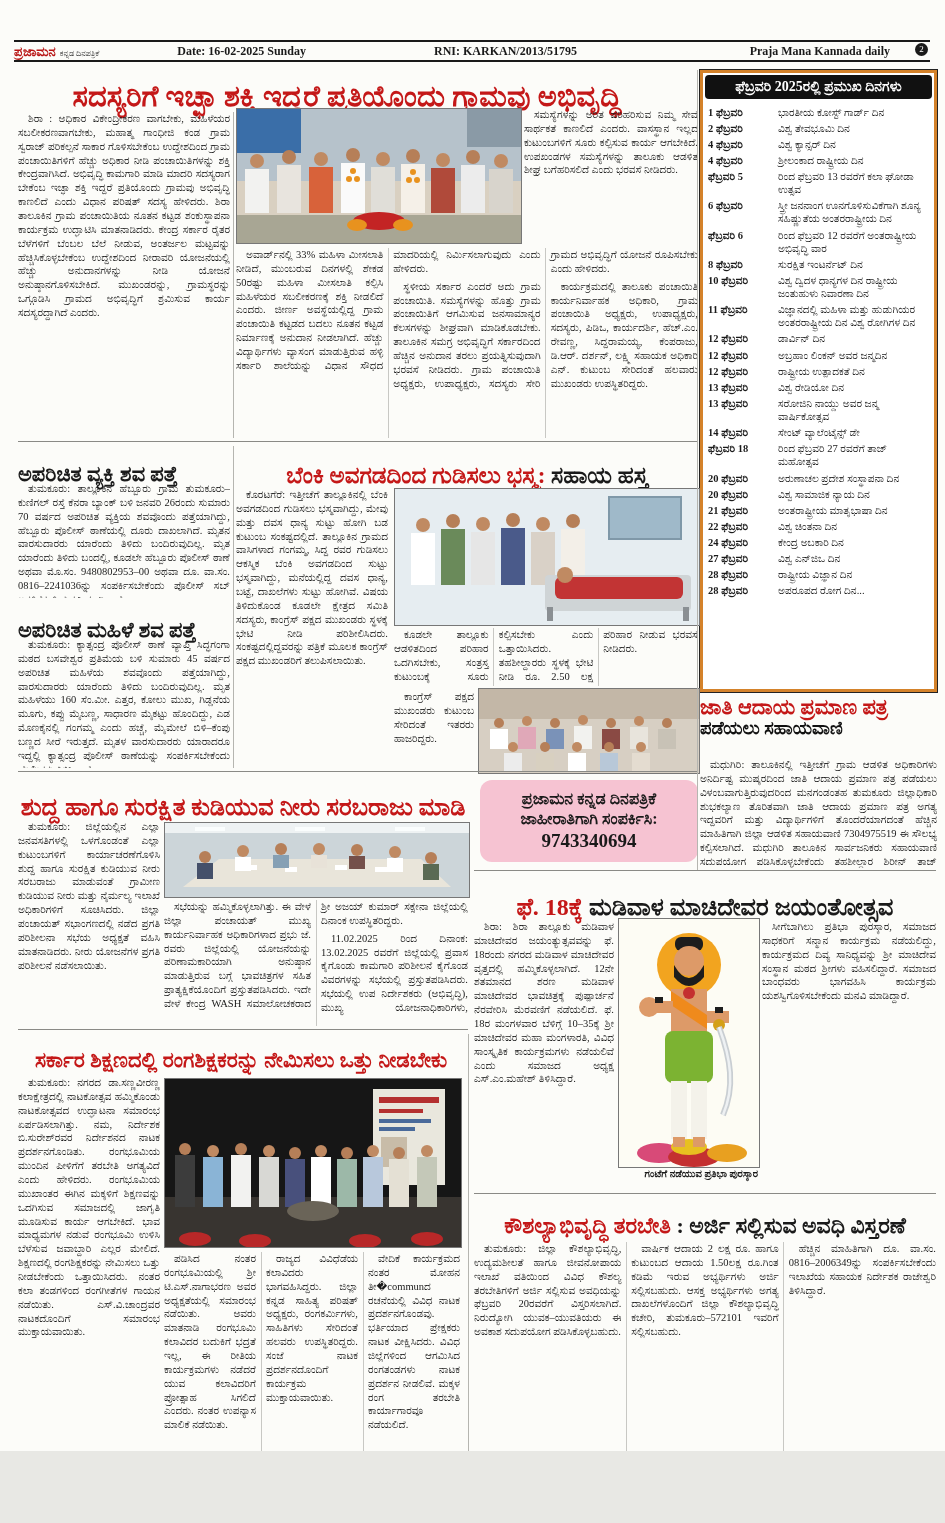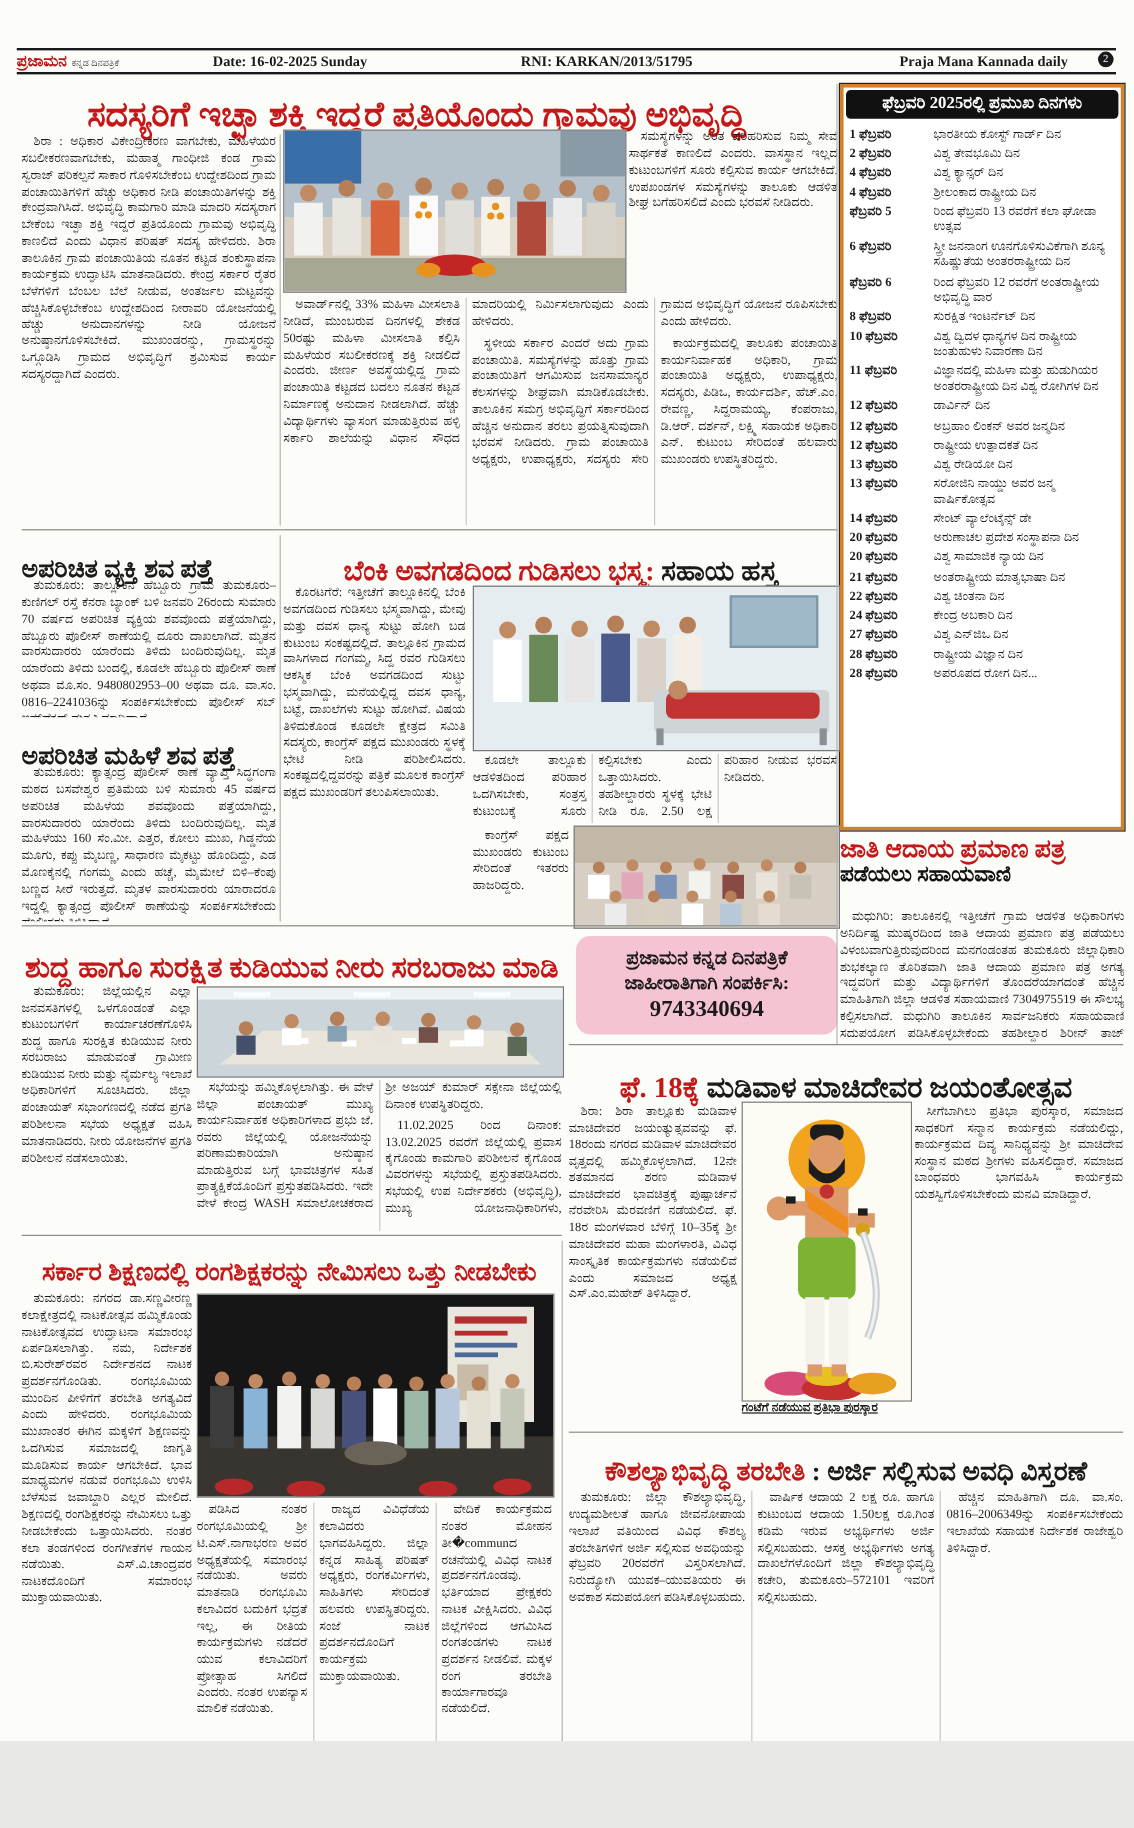--- a/index.html
+++ b/index.html
@@ -50,21 +50,21 @@
   .h-skill{position:absolute;left:474px;top:1196px;width:462px;height:40px;font-size:22px;text-align:center;}
   .h-caste{position:absolute;left:700px;top:696px;width:237px;height:58px;font-weight:bold;}
   .h-caste .l1{font-size:21px;display:block;}
   .h-caste .l2{font-size:18px;display:block;color:#111;}
   
   .adbox{position:absolute;left:480px;top:780px;width:218px;height:82px;background:#f6c3d2;
          border-radius:12px;text-align:center;display:flex;flex-direction:column;justify-content:center;gap:2px;}
   .adbox .a1{font-weight:bold;font-size:16px;}
   .adbox .a2{font-weight:bold;font-size:16px;}
   .adbox .a3{font-weight:bold;font-size:19px;font-family:"Liberation Serif",serif;}
-  .caption{position:absolute;font-size:10px;font-weight:bold;text-align:left;overflow:hidden;text-decoration:underline;}
+  .caption{position:absolute;font-size:10px;font-weight:bold;text-align:right;overflow:hidden;}
 </style>
 </head>
 <body>
 
 <div class="page">
 
   <header class="topbar">
     <span>
       <span class="logo-main">ಪ್ರಜಾಮನ</span>
       <span class="logo-sub">ಕನ್ನಡ ದಿನಪತ್ರಿಕೆ</span>
@@ -154,20 +154,24 @@
         <div class="day-row">
           <span class="day-date">13 ಫೆಬ್ರವರಿ</span>
           <span class="day-name">ಸರೋಜಿನಿ ನಾಯ್ಡು ಅವರ ಜನ್ಮ ವಾರ್ಷಿಕೋತ್ಸವ</span>
         </div>
 
         <div class="day-row">
           <span class="day-date">14 ಫೆಬ್ರವರಿ</span>
           <span class="day-name">ಸೇಂಟ್ ವ್ಯಾಲೆಂಟೈನ್ಸ್ ಡೇ</span>
         </div>
 
+        <div class="day-row">
+          <span class="day-date">ಫೆಬ್ರವರಿ 18</span>
+          <span class="day-name">ರಿಂದ ಫೆಬ್ರವರಿ 27 ರವರೆಗೆ ತಾಜ್ ಮಹೋತ್ಸವ</span>
+        </div>
 
         <div class="day-row">
           <span class="day-date">20 ಫೆಬ್ರವರಿ</span>
           <span class="day-name">ಅರುಣಾಚಲ ಪ್ರದೇಶ ಸಂಸ್ಥಾಪನಾ ದಿನ</span>
         </div>
 
         <div class="day-row">
           <span class="day-date">20 ಫೆಬ್ರವರಿ</span>
           <span class="day-name">ವಿಶ್ವ ಸಾಮಾಜಿಕ ನ್ಯಾಯ ದಿನ</span>
         </div>

